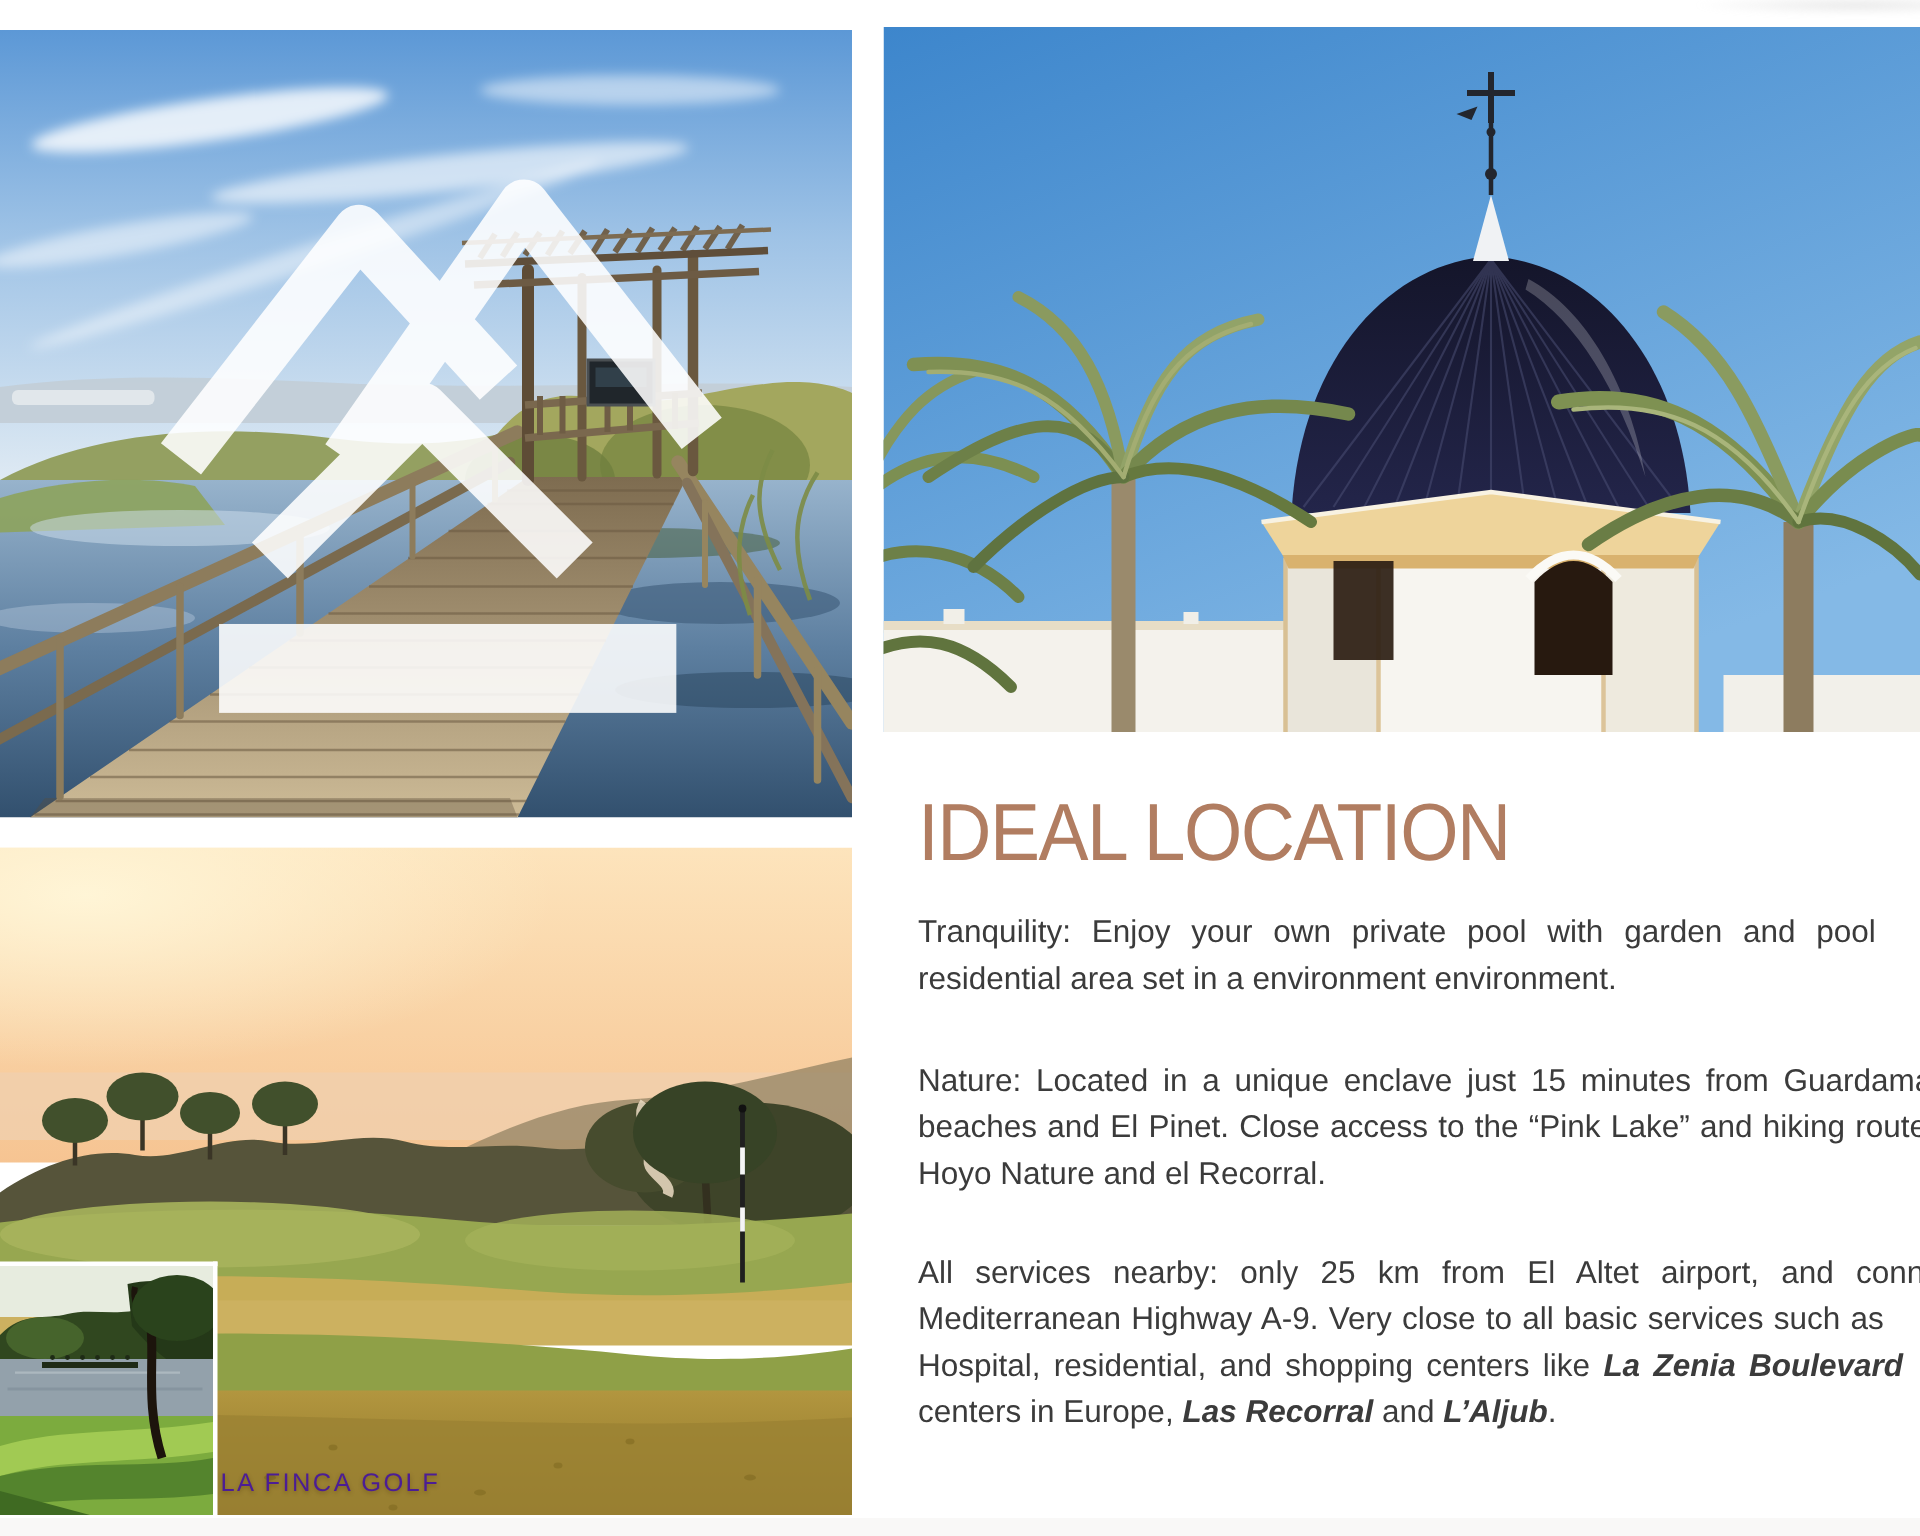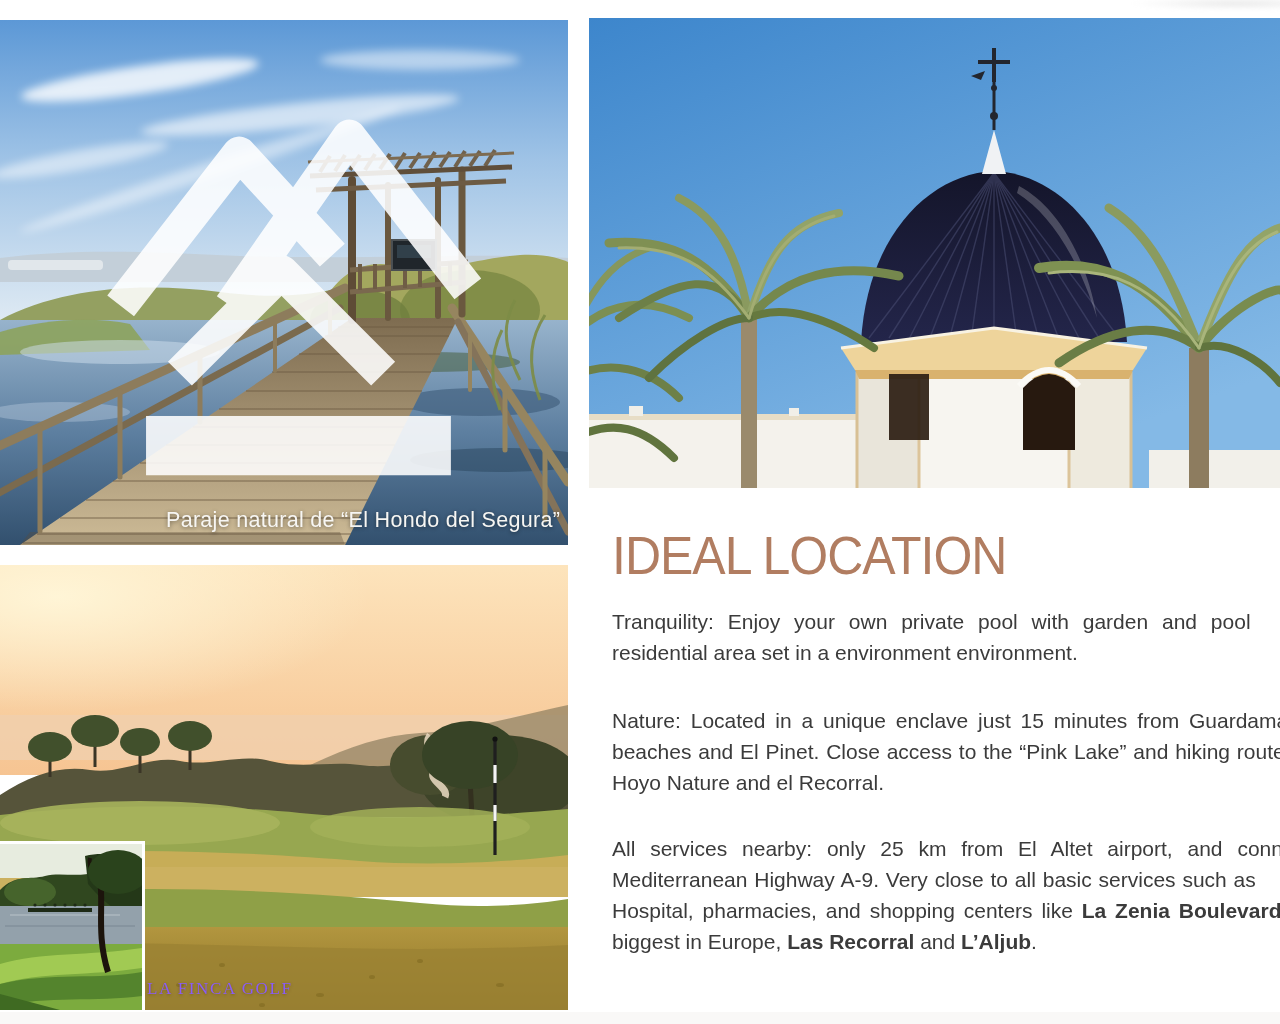--- a/index.html
+++ b/index.html
@@ -50,21 +50,21 @@
   .textblock{position:absolute;left:612px;top:526px;width:760px;}
   .headline{
     margin:0;font-size:50px;line-height:54px;font-weight:400;letter-spacing:-1px;
     transform:scaleY(1.08);transform-origin:0 0;white-space:nowrap;
   }
   .para{margin:0;}
   .p1{margin-top:26px;}
   .p2{margin-top:37px;}
   .p3{margin-top:35px;}
   .ln{font-size:21px;line-height:31px;white-space:nowrap;}
-  .b{font-weight:700;}
+  .b{font-weight:700;font-style:italic;}
   .ws1{word-spacing:1px;}
   .ws3{word-spacing:3px;}
   .ws4{word-spacing:4px;}
   .ws8{word-spacing:8px;}
   .ws9{word-spacing:9px;}
 </style>
 </head>
 <body>
 
 <div class="canvas">
@@ -186,21 +186,20 @@
         <line x1="450" y1="242" x2="450" y2="266"></line>
       </g>
       <rect x="392" y="220" width="44" height="30" fill="#20262b" stroke="#4a4f52" stroke-width="2"></rect>
       <rect x="397" y="225" width="34" height="13" fill="#31404a"></rect>
       <g stroke="#7d8c46" stroke-width="3" fill="none" opacity=".9">
         <path d="M520,360 C500,320 505,300 515,280"></path>
         <path d="M540,380 C525,340 532,315 545,295"></path>
         <path d="M500,390 C488,355 492,330 502,310"></path>
       </g>
     </svg>
-    <div class="caption" style="color:#f7f6f3;">Paraje natural de “El Hondo del Segura”</div>
     <svg class="watermark" viewBox="0 0 46 62">
       <g fill="none" stroke="#ffffff" stroke-width="4" stroke-linejoin="round" opacity=".95">
         <path d="M3,34 L17,16 L28,28"></path>
         <path d="M16,34 L30,14 L44,32"></path>
         <path d="M10,42 L22,30 L34,42"></path>
       </g>
       <rect x="6" y="47" width="36" height="7" fill="#ffffff" opacity=".95"></rect>
     </svg>
   </div>
 
@@ -287,21 +286,21 @@
         <rect x="0" y="100" width="142" height="66" fill="#7cab3e"></rect>
         <path d="M0,120 C40,108 90,112 142,104 L142,124 C90,132 40,128 0,140 Z" fill="#a5cd55" opacity=".9"></path>
         <path d="M0,140 C50,128 100,136 142,128 L142,152 C96,158 48,152 0,162 Z" fill="#4e7c2a" opacity=".85"></path>
         <polygon points="0,150 60,166 0,166" fill="#3f6a22"></polygon>
         <path d="M100,34 C104,60 96,90 108,128" stroke="#1c140c" stroke-width="6" fill="none"></path>
         <path d="M100,40 C92,30 88,22 90,14" stroke="#1c140c" stroke-width="4" fill="none"></path>
         <ellipse cx="118" cy="28" rx="30" ry="22" fill="#2a431c"></ellipse>
       </svg>
     </div>
 
-    <div class="caption" style="color:#8b5cf6;font-family:Liberation Serif, serif;">LA FINCA GOLF</div>
+    <div class="caption" style="color:#4c1d95;">LA FINCA GOLF</div>
   </div>
 
   <div class="photo ph-church">
     <svg viewBox="0 0 691 470" preserveAspectRatio="none">
       <defs>
         <linearGradient id="chSky" x1="0" y1="0" x2=".55" y2="1">
           <stop offset="0" stop-color="#3d86cc"></stop>
             <stop offset="1" stop-color="#84b9e6"></stop>
         </linearGradient>
         <linearGradient id="domeG" x1="0" y1="0" x2="0" y2="1">
@@ -401,19 +400,19 @@
 
     <div class="para p2">
       <div class="ln ws4"><span>Nature: Located in a unique enclave just 15 minutes from Guardamar</span></div>
       <div class="ln ws1"><span>beaches and El Pinet. Close access to the “Pink Lake” and hiking routes</span></div>
       <div class="ln"><span>Hoyo Nature and el Recorral.</span></div>
     </div>
 
     <div class="para p3">
       <div class="ln ws9"><span>All services nearby: only 25 km from El Altet airport, and connected</span></div>
       <div class="ln ws1"><span>Mediterranean Highway A-9. Very close to all basic services such as</span></div>
-      <div class="ln ws3"><span>Hospital, pharmacies, and shopping centers like </span><span class="b">La Zenia Boulevard</span></div>
-      <div class="ln"><span>biggest in Europe, </span><span class="b">Las Recorral</span><span> and </span><span class="b">L’Aljub</span><span>.</span></div>
+      <div class="ln ws3"><span>Hospital, residential, and shopping centers like </span><span class="b">La Zenia Boulevard</span></div>
+      <div class="ln"><span>centers in Europe, </span><span class="b">Las Recorral</span><span> and </span><span class="b">L’Aljub</span><span>.</span></div>
     </div>
   </div>
 
   <div class="bottom-band"></div>
 </div>
 
 </body></html>

